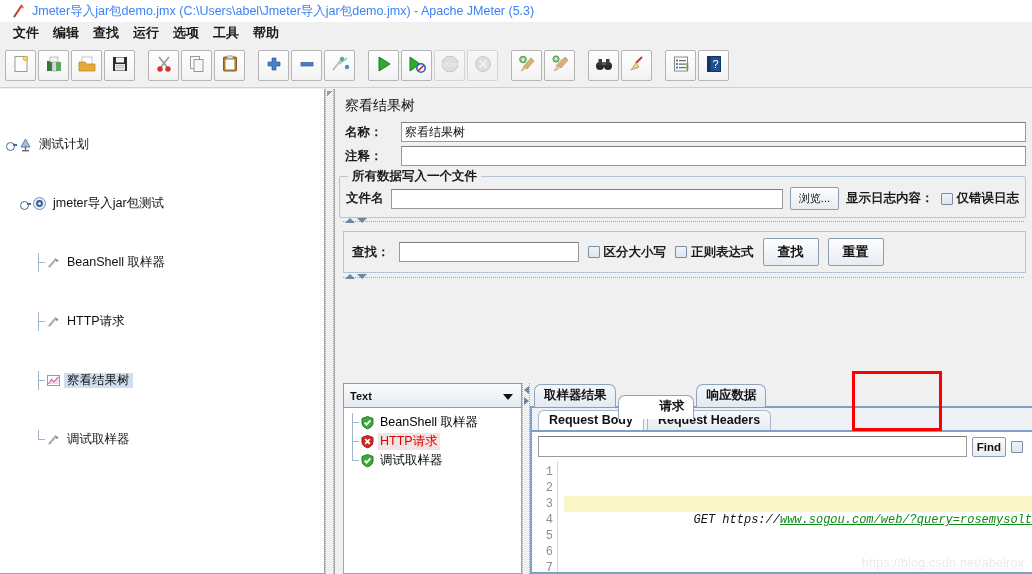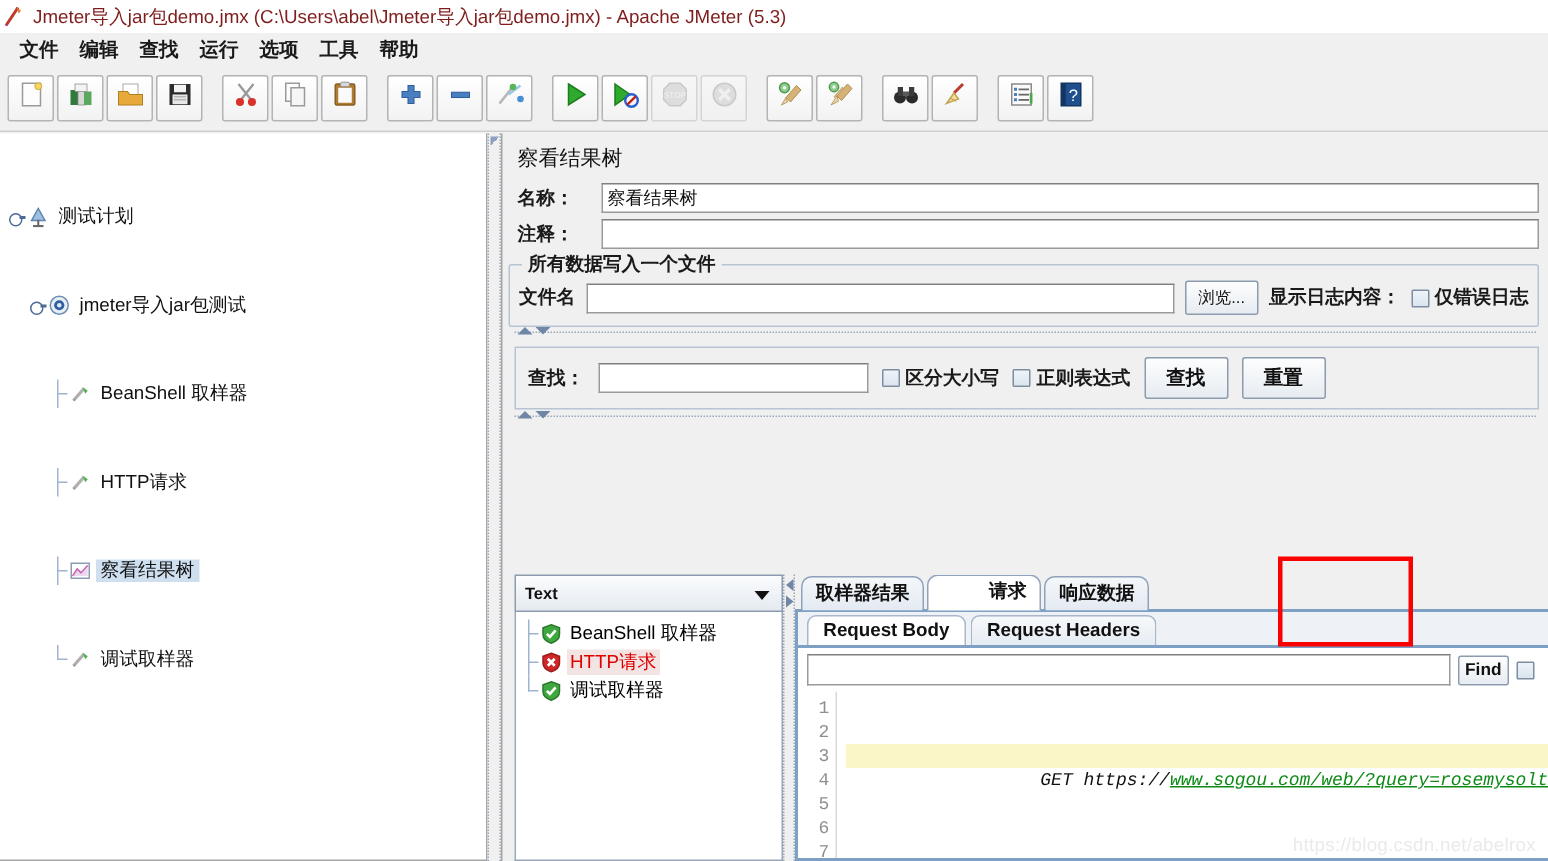--- a/index.html
+++ b/index.html
@@ -15,23 +15,23 @@
     width: 1032px; height: 574px;
     background: #f0f0f0;
     overflow: hidden;
   }
 
   
   .titlebar {
     height: 22px;
     display: flex; align-items: center;
     background: #ffffff;
-    padding-left: 0;
+    padding-left: 10px;
     font-size: 12.5px;
-    color: #7f1d1d;
+    color: #3b82f6;
   }
   .titlebar .tb-icon {
     width: 18px; height: 16px;
     margin-right: 4px;
     position: relative;
     flex: 0 0 auto;
   }
   .tb-icon svg { display:block; }
   .titlebar .tb-text { white-space: nowrap; }
 
@@ -291,21 +291,21 @@
     border-bottom:none;
     background: linear-gradient(#f4f7fa,#e3eaf2);
     border-radius: 7px 7px 0 0;
     padding: 2px 9px 3px 9px;
     font-size:12.5px; font-weight:bold; color:#111;
     margin-right:2px;
     position:relative; top:1px;
   }
   .tab.active {
     background:#ffffff;
-    top:0; padding-bottom:4px;padding-left:40px;
+    top:12px; padding-bottom:4px;padding-left:40px;
   }
   .tab-body {
     flex:1;
     border:2px solid #7da0c4;
     border-right:none;
     background:#ffffff;
     display:flex; flex-direction:column;
     overflow:hidden;
   }
   .inner-tabstrip { display:flex; align-items:flex-end; height:22px; padding-left:6px; padding-top:3px; background:#eef2f7;}

